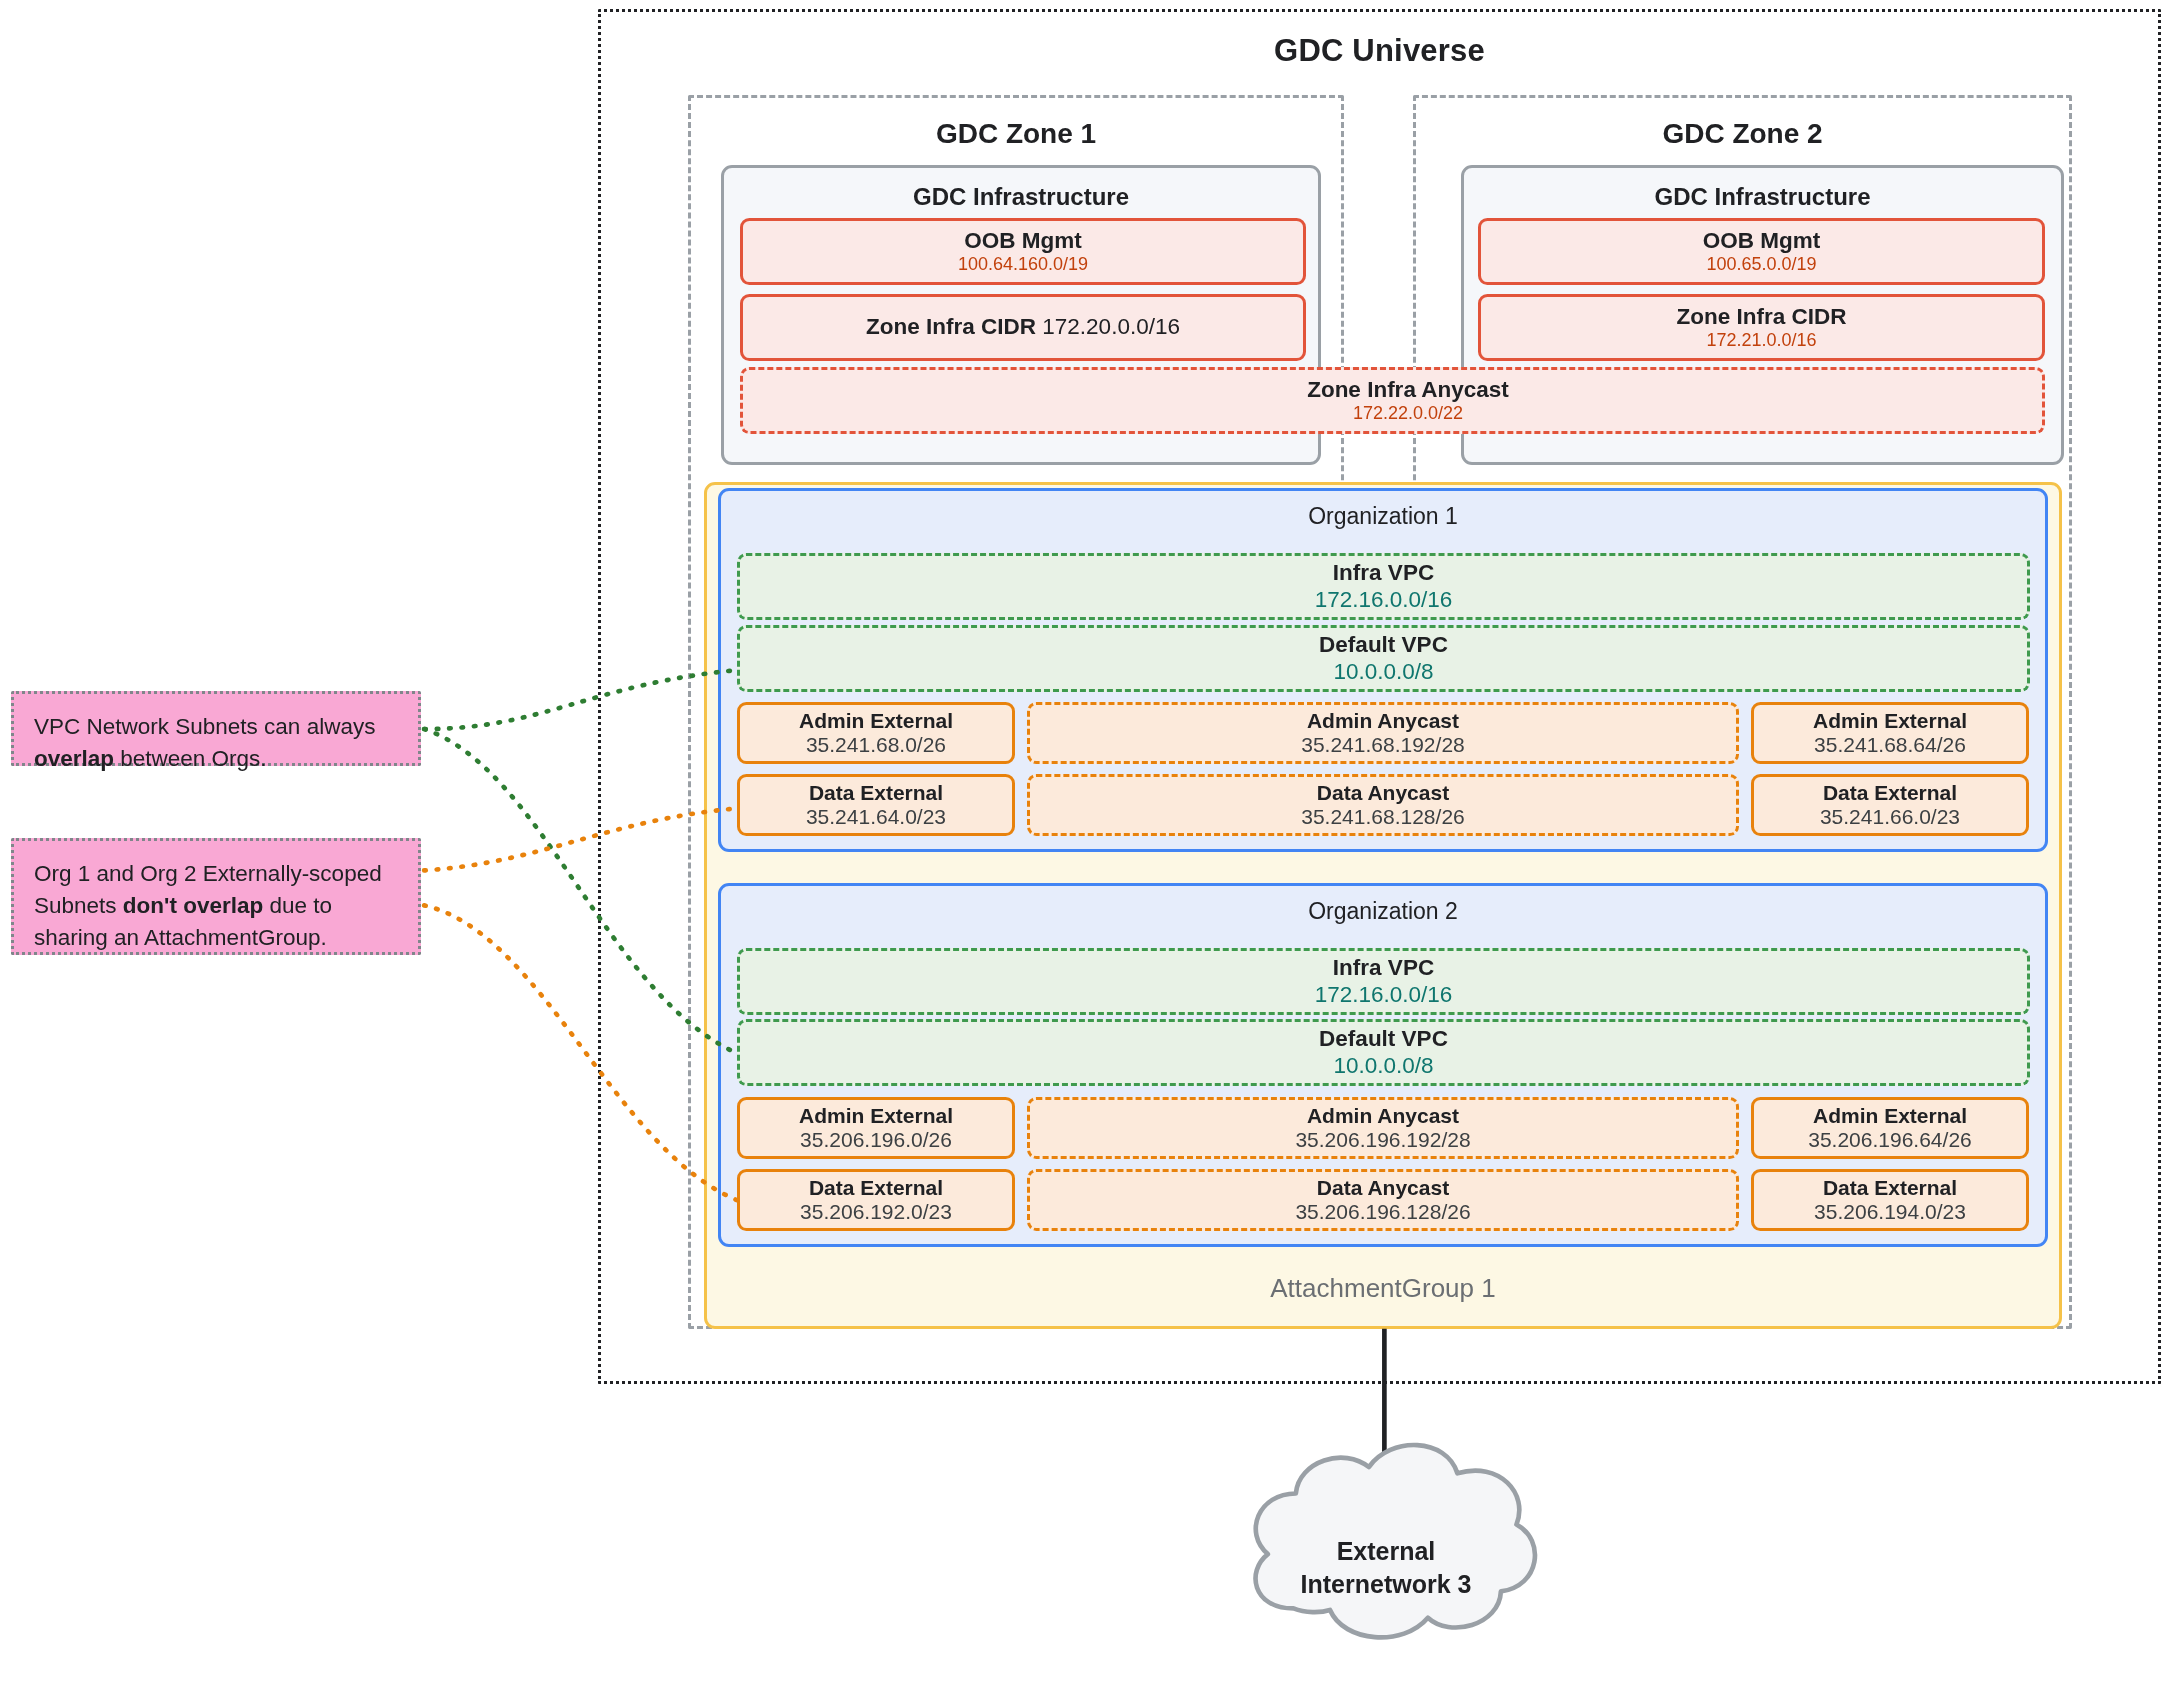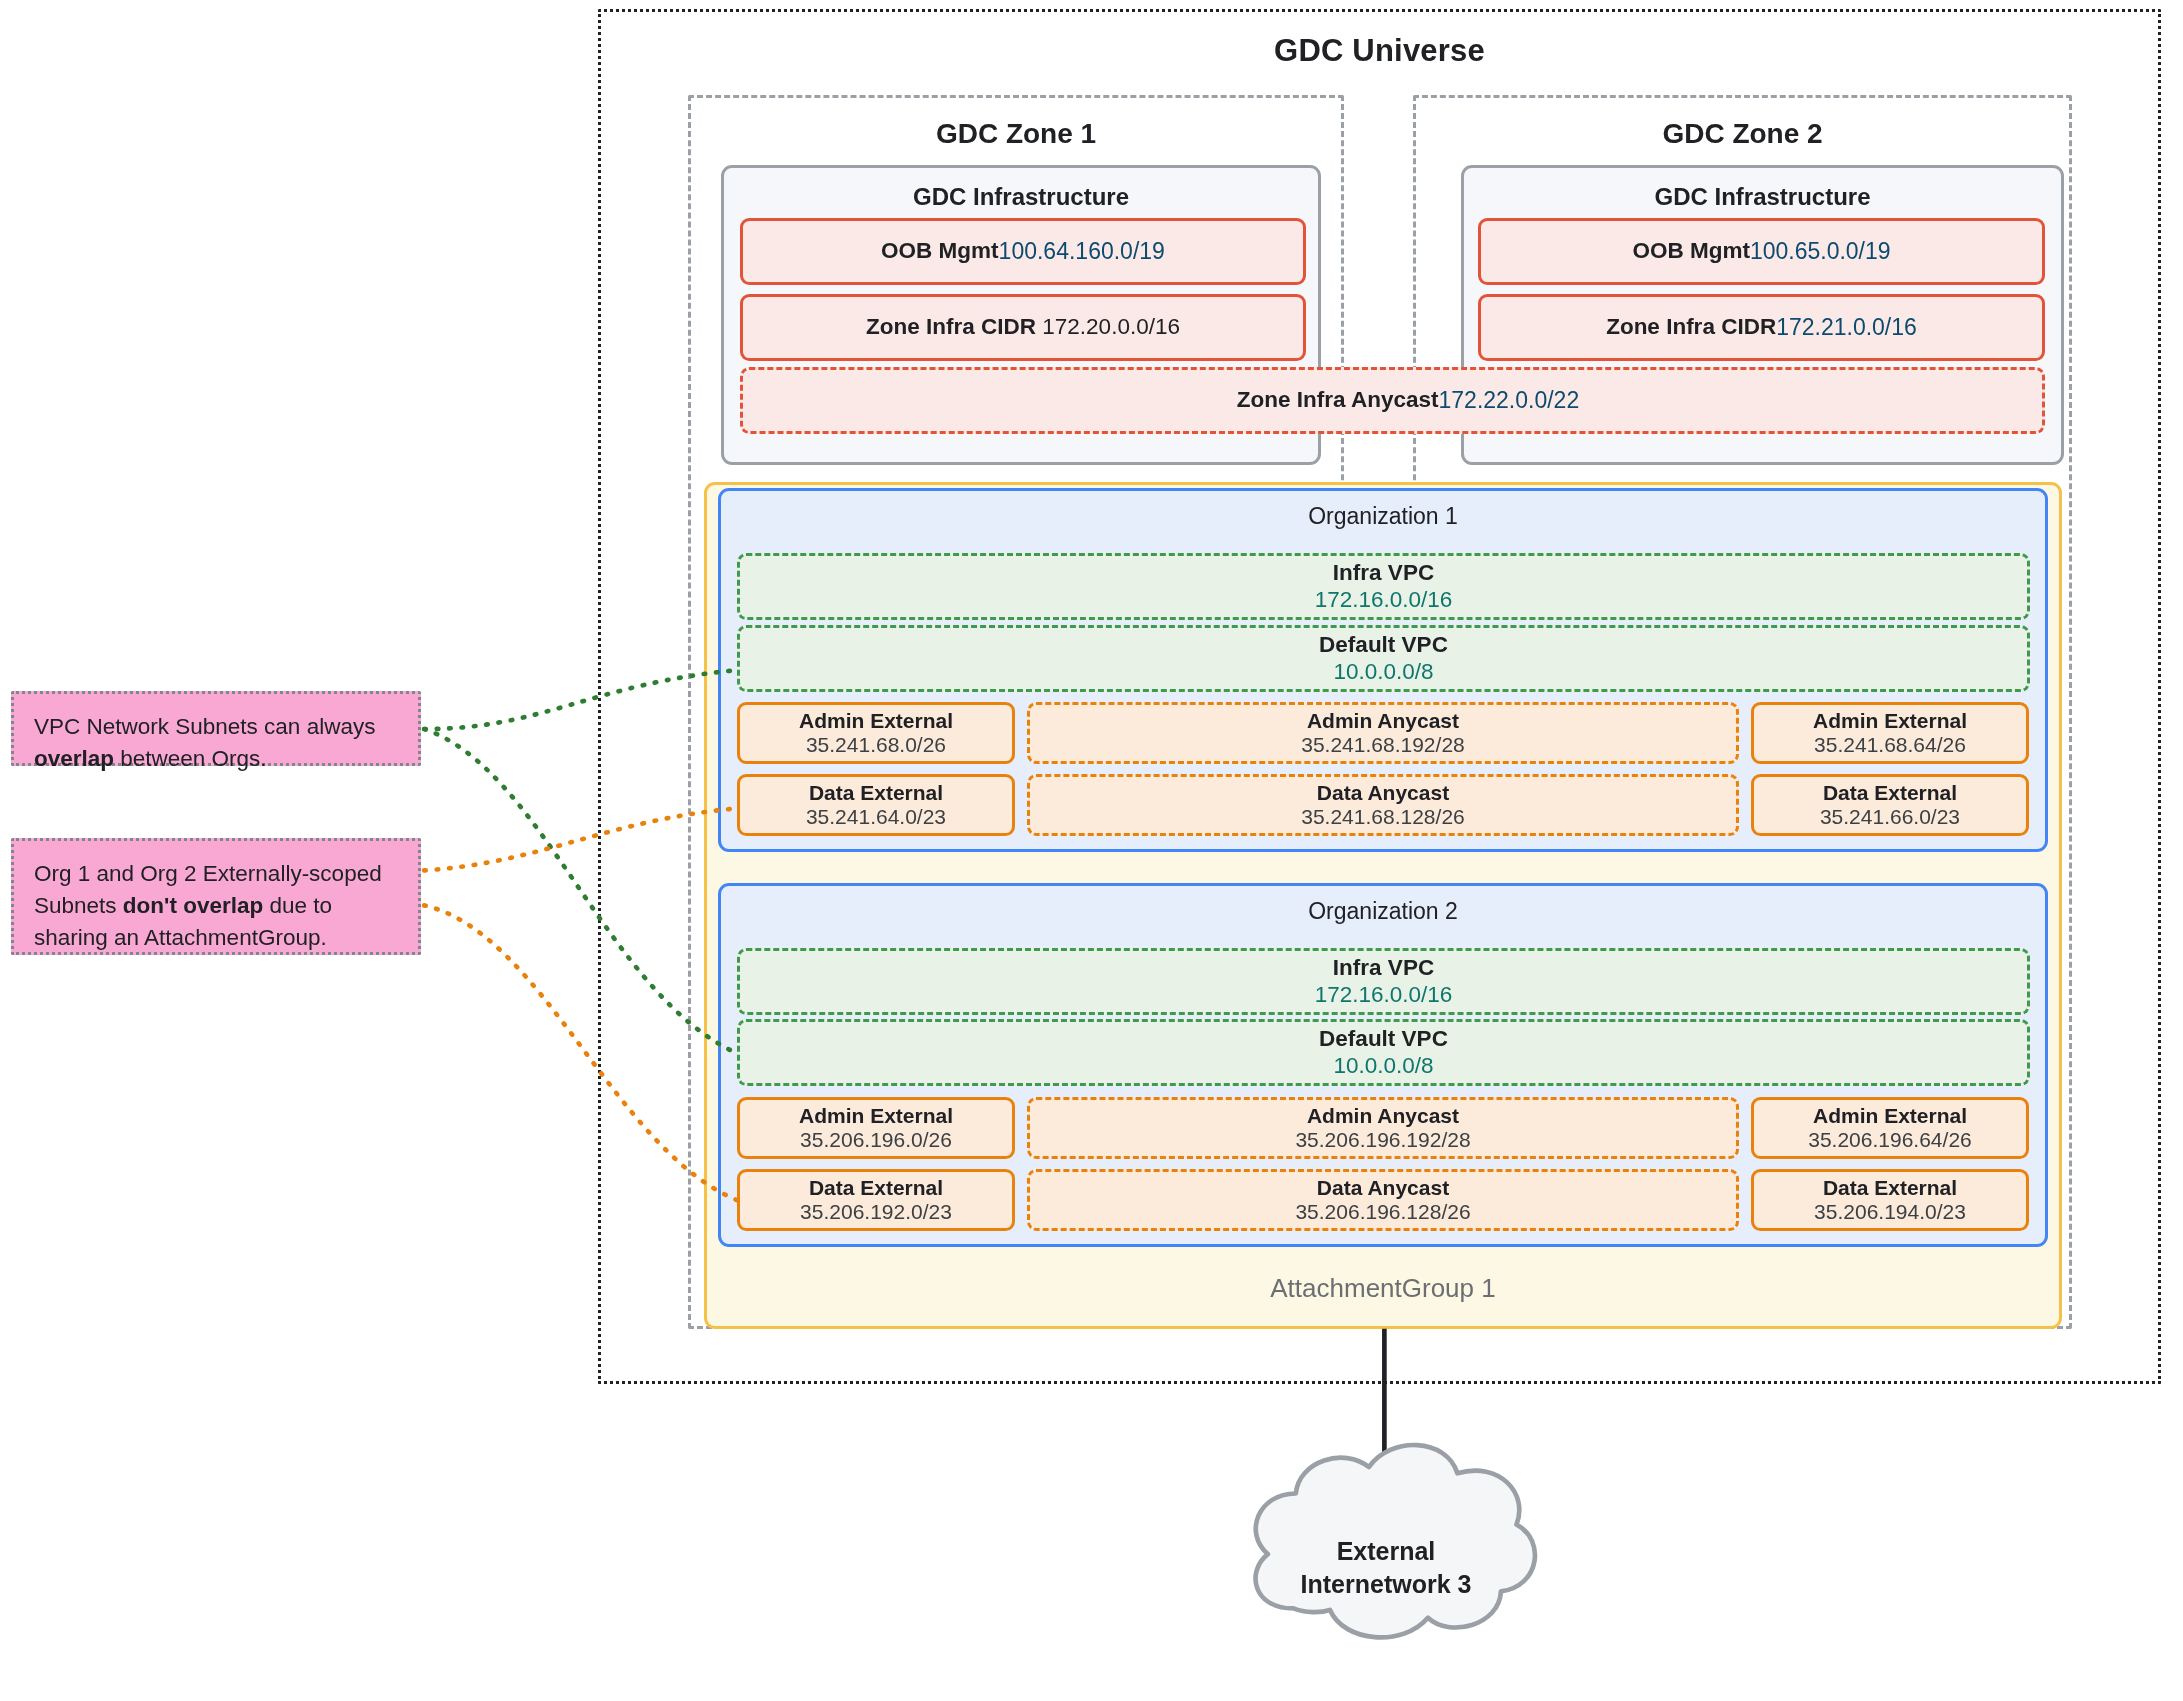--- a/index.html
+++ b/index.html
@@ -23,24 +23,24 @@
   
   .infra{background:#f5f7fa;border:3.1px solid #9aa0a6;border-radius:11px;}
   #infra1{left:721px;top:165px;width:600px;height:300px;}
   #infra2{left:1461px;top:165px;width:603px;height:300px;}
   .infra-title{position:absolute;top:183px;font-size:24px;font-weight:700;text-align:center;}
   #infra1-title{left:721px;width:600px;}
   #infra2-title{left:1461px;width:603px;}
 
   
   .redcard{background:#fbe9e7;border:3.1px solid #e2543a;border-radius:9.3px;
-     display:flex;flex-direction:row;align-items:center;justify-content:center;}
+     display:flex;flex-direction:column;align-items:center;justify-content:center;}
   .redcard.dashed{border-style:dashed;padding-left:31px;}
   .redcard .ln1{font-size:22.5px;font-weight:700;line-height:1.16;}
-  .redcard .ln2{font-size:23px;font-weight:400;line-height:1.16;color:#0c4a6e;}
+  .redcard .ln2{font-size:18px;font-weight:400;line-height:1.16;color:#c2410c;}
   .redcard .inline{font-size:22.5px;line-height:1.16;}
   .redcard .inline b{font-weight:700;}
 
   #oob1{left:740px;top:218px;width:566px;height:67px;}
   #zcidr1{left:740px;top:294px;width:566px;height:67px;}
   #oob2{left:1478px;top:218px;width:567px;height:67px;}
   #zcidr2{left:1478px;top:294px;width:567px;height:67px;}
   #anycast-infra{left:740px;top:367px;width:1305px;height:67px;}
 
   

